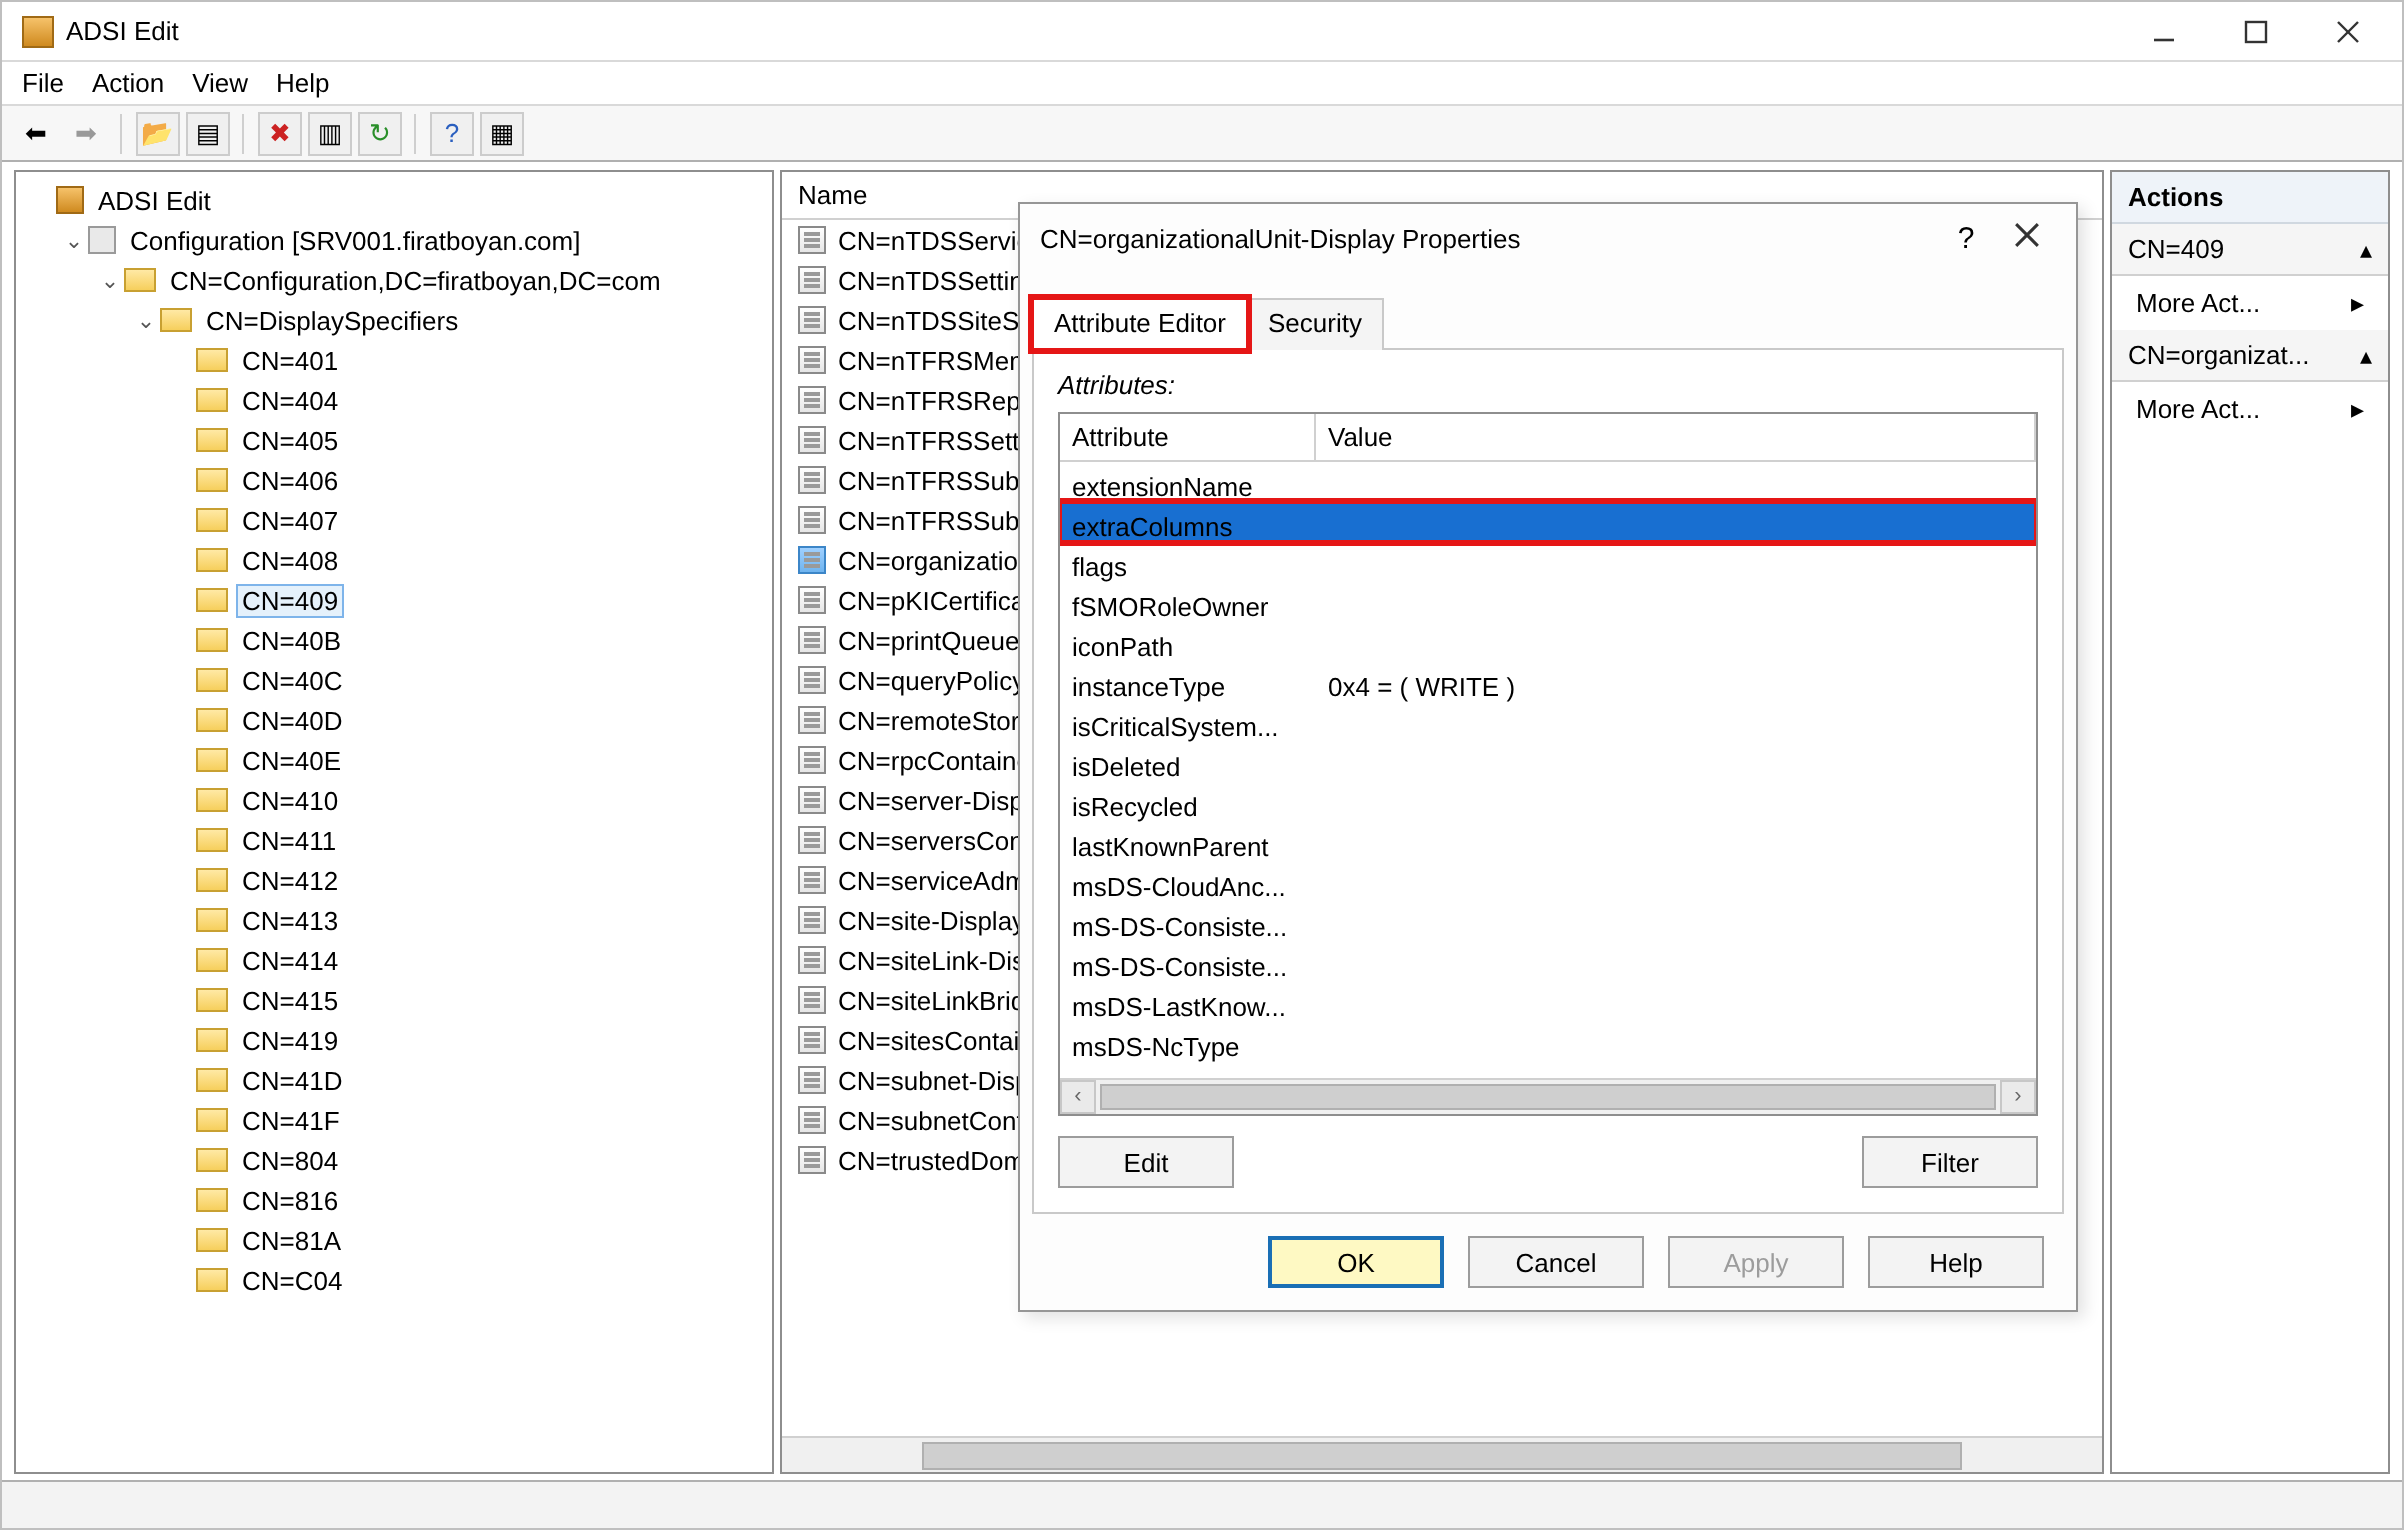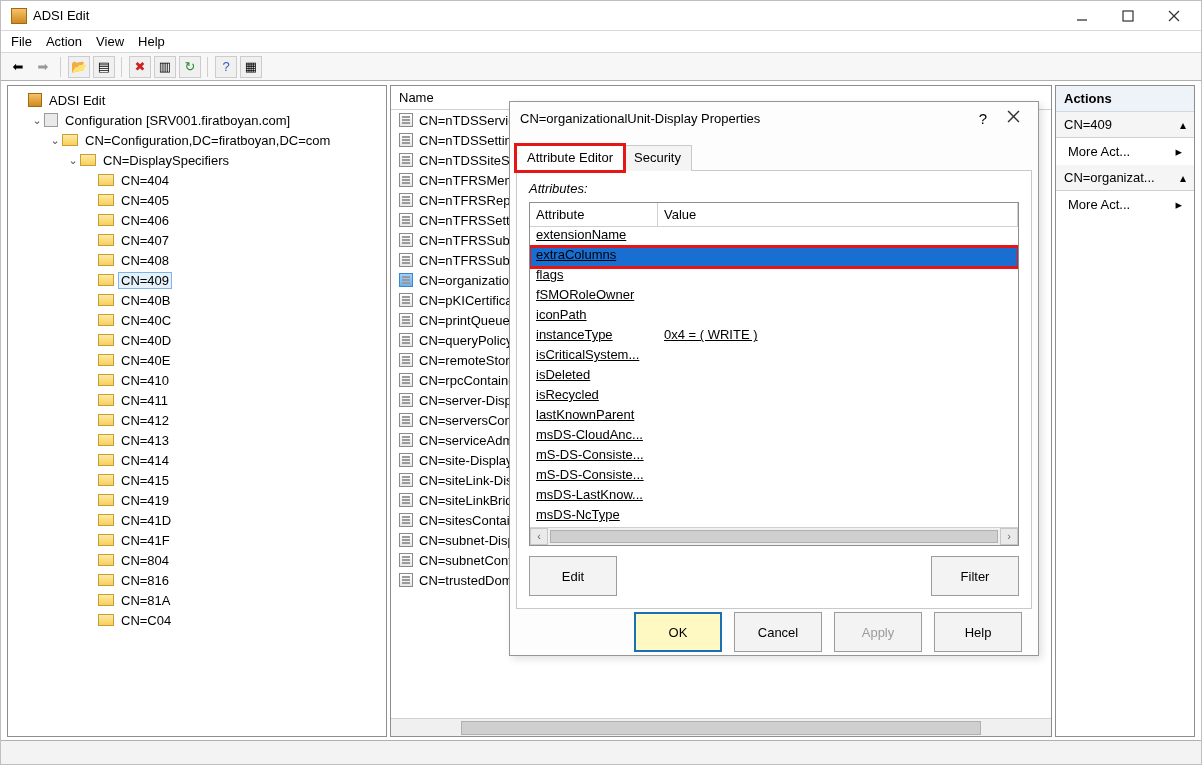--- a/index.html
+++ b/index.html
@@ -64,32 +64,32 @@
   .dlg-tab { height:26px; padding:4px 10px 0 10px; border:1px solid #b0b0b0; border-bottom:none; background:#fff; margin-right:-1px; position:relative; top:1px; }
   .dlg-tab.inactive { background:#f4f4f4; border-color:#c9c9c9; }
   .dlg-tab.hl { outline:3px solid #e51616; outline-offset:-1px; z-index:2; }
   .dlg-tabbody { flex:1; border:1px solid #c9c9c9; margin:0 6px; padding:10px 12px 12px 12px; display:flex; flex-direction:column; background:#fff; }
   .attr-label { margin-bottom:6px;font-style:italic; }
   .attr-box { flex:1; border:1px solid #8e8e8e; display:flex; flex-direction:column; min-height:0; }
   .attr-hdr { display:flex; border-bottom:1px solid #d0d0d0; background:#fff; }
   .attr-hcell { padding:4px 6px; border-right:1px solid #d0d0d0; }
   .attr-hcell.a { width:128px; } .attr-hcell.v { flex:1; }
   .attr-rows { flex:1; overflow-y:scroll; overflow-x:hidden; }
-  .arow { display:flex; height:20px; align-items:flex-start;text-decoration:underline; }
+  .arow { display:flex; height:20px; align-items:flex-end; }
   .arow .ac { padding:0 6px; overflow:hidden; text-overflow:ellipsis; white-space:nowrap; }
   .arow .ac.a { width:128px; } .arow .ac.v { flex:1; }
   .arow.sel { background:#186fd1; color:#000000; }
   .attr-hscroll { height:18px; border-top:1px solid #d0d0d0; background:#f0f0f0; position:relative; }
   .attr-hscroll .larrow, .attr-hscroll .rarrow { position:absolute; top:0; width:18px; height:17px; background:#eaeaea; border:1px solid #c7c7c7; text-align:center; line-height:15px; font-size:11px; color:#666; }
   .attr-hscroll .larrow{left:0} .attr-hscroll .rarrow{right:0}
   .attr-hscroll .thumb { position:absolute; left:20px; right:20px; top:2px; height:13px; background:#cfcfcf; border:1px solid #b0b0b0; }
   .attr-hl { outline:3px solid #e51616; outline-offset:-1px; }
 
   .dlg-row-btns { display:flex; justify-content:space-between; margin-top:10px; }
-  .btn { height:40px; min-width:88px; border:1px solid #9c9c9c; background:#f3f3f3; display:inline-flex; align-items:center; justify-content:center; }
+  .btn { height:26px; min-width:88px; border:1px solid #9c9c9c; background:#f3f3f3; display:inline-flex; align-items:center; justify-content:center; }
   .btn.primary { border:2px solid #1a6fb5; background:#fef9c3; }
   .btn.disabled { color:#9c9c9c; }
   .dlg-footer { height:48px; display:flex; gap:12px; align-items:center; justify-content:flex-end; padding:0 16px; }
 </style>
 </head>
 <body>
 
 <div class="window">
 
   <div class="titlebar">
@@ -153,20 +153,25 @@
           </div>
           <div class="tnode ind2">
             <span class="twister">⌄</span>
             <span class="ticon folder"></span>
             <span class="tlabel">CN=Configuration,DC=firatboyan,DC=com</span>
           </div>
           <div class="tnode ind3">
             <span class="twister">⌄</span>
             <span class="ticon folder"></span>
             <span class="tlabel">CN=DisplaySpecifiers</span>
+          </div>
+          <div class="tnode ind4">
+            <span class="twister"></span>
+            <span class="ticon folder"></span>
+            <span class="tlabel">CN=401</span>
           </div>
           <div class="tnode ind4">
             <span class="twister"></span>
             <span class="ticon folder"></span>
             <span class="tlabel">CN=404</span>
           </div>
           <div class="tnode ind4">
             <span class="twister"></span>
             <span class="ticon folder"></span>
             <span class="tlabel">CN=405</span>

